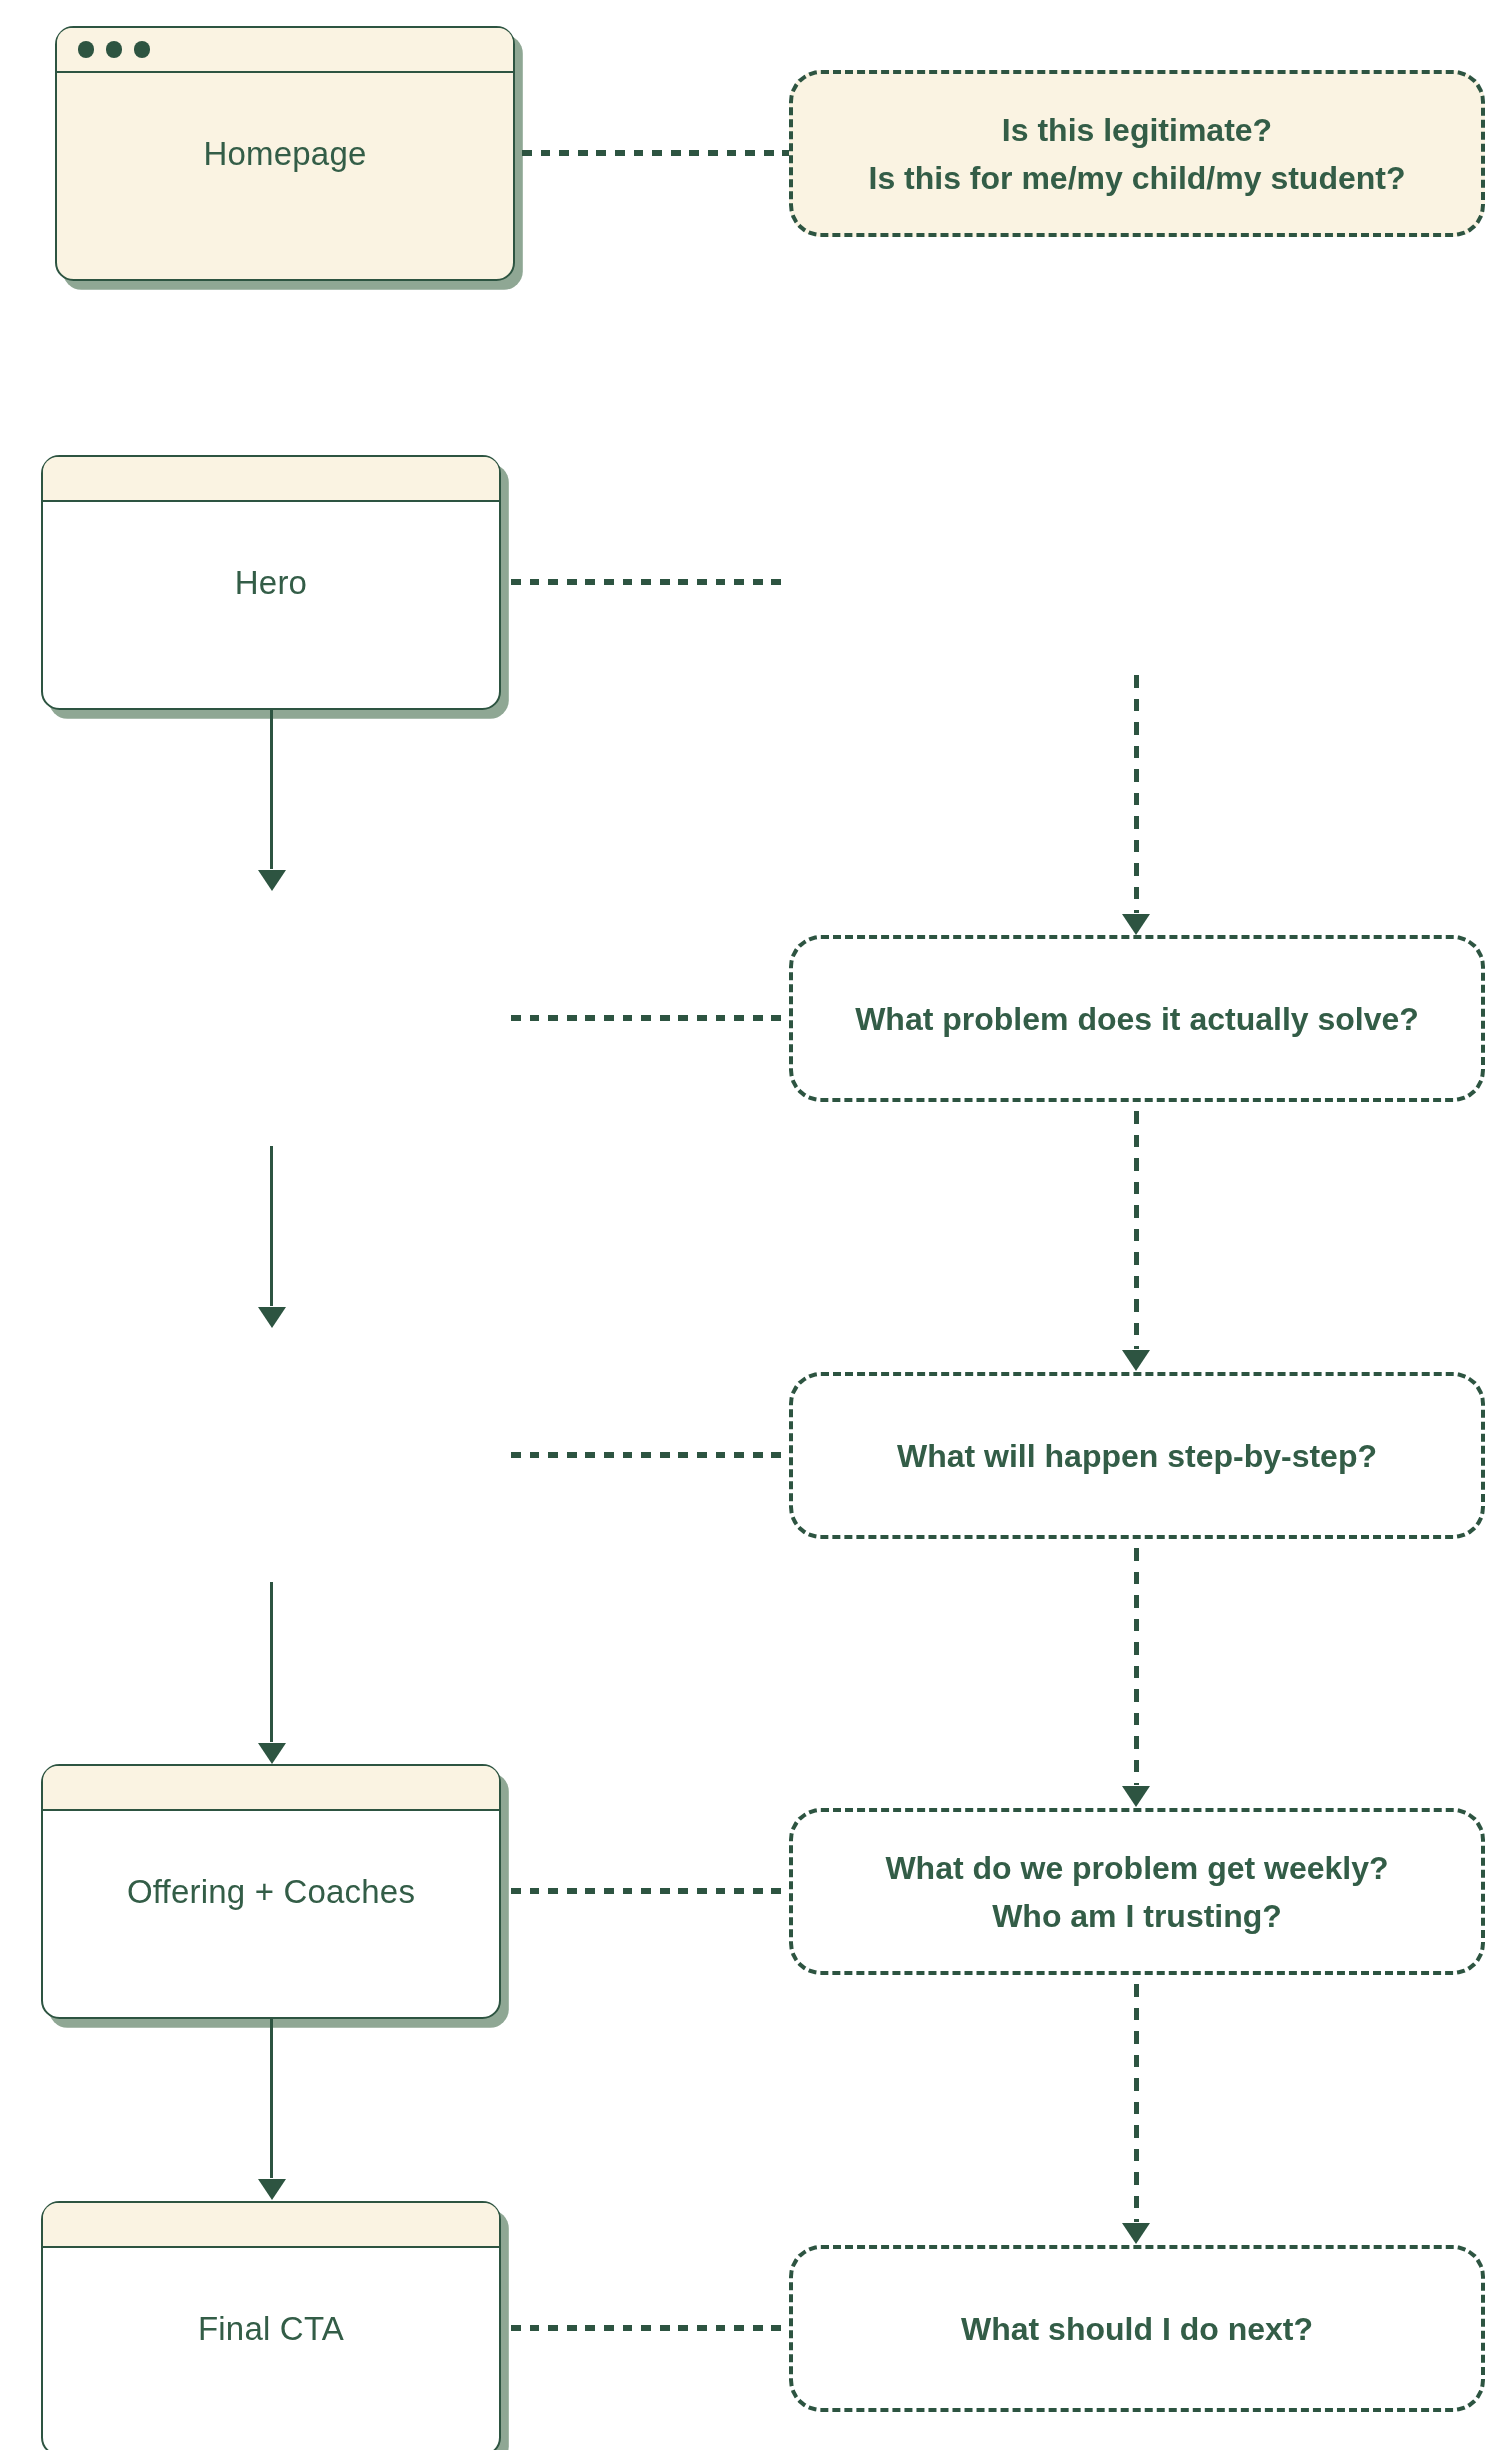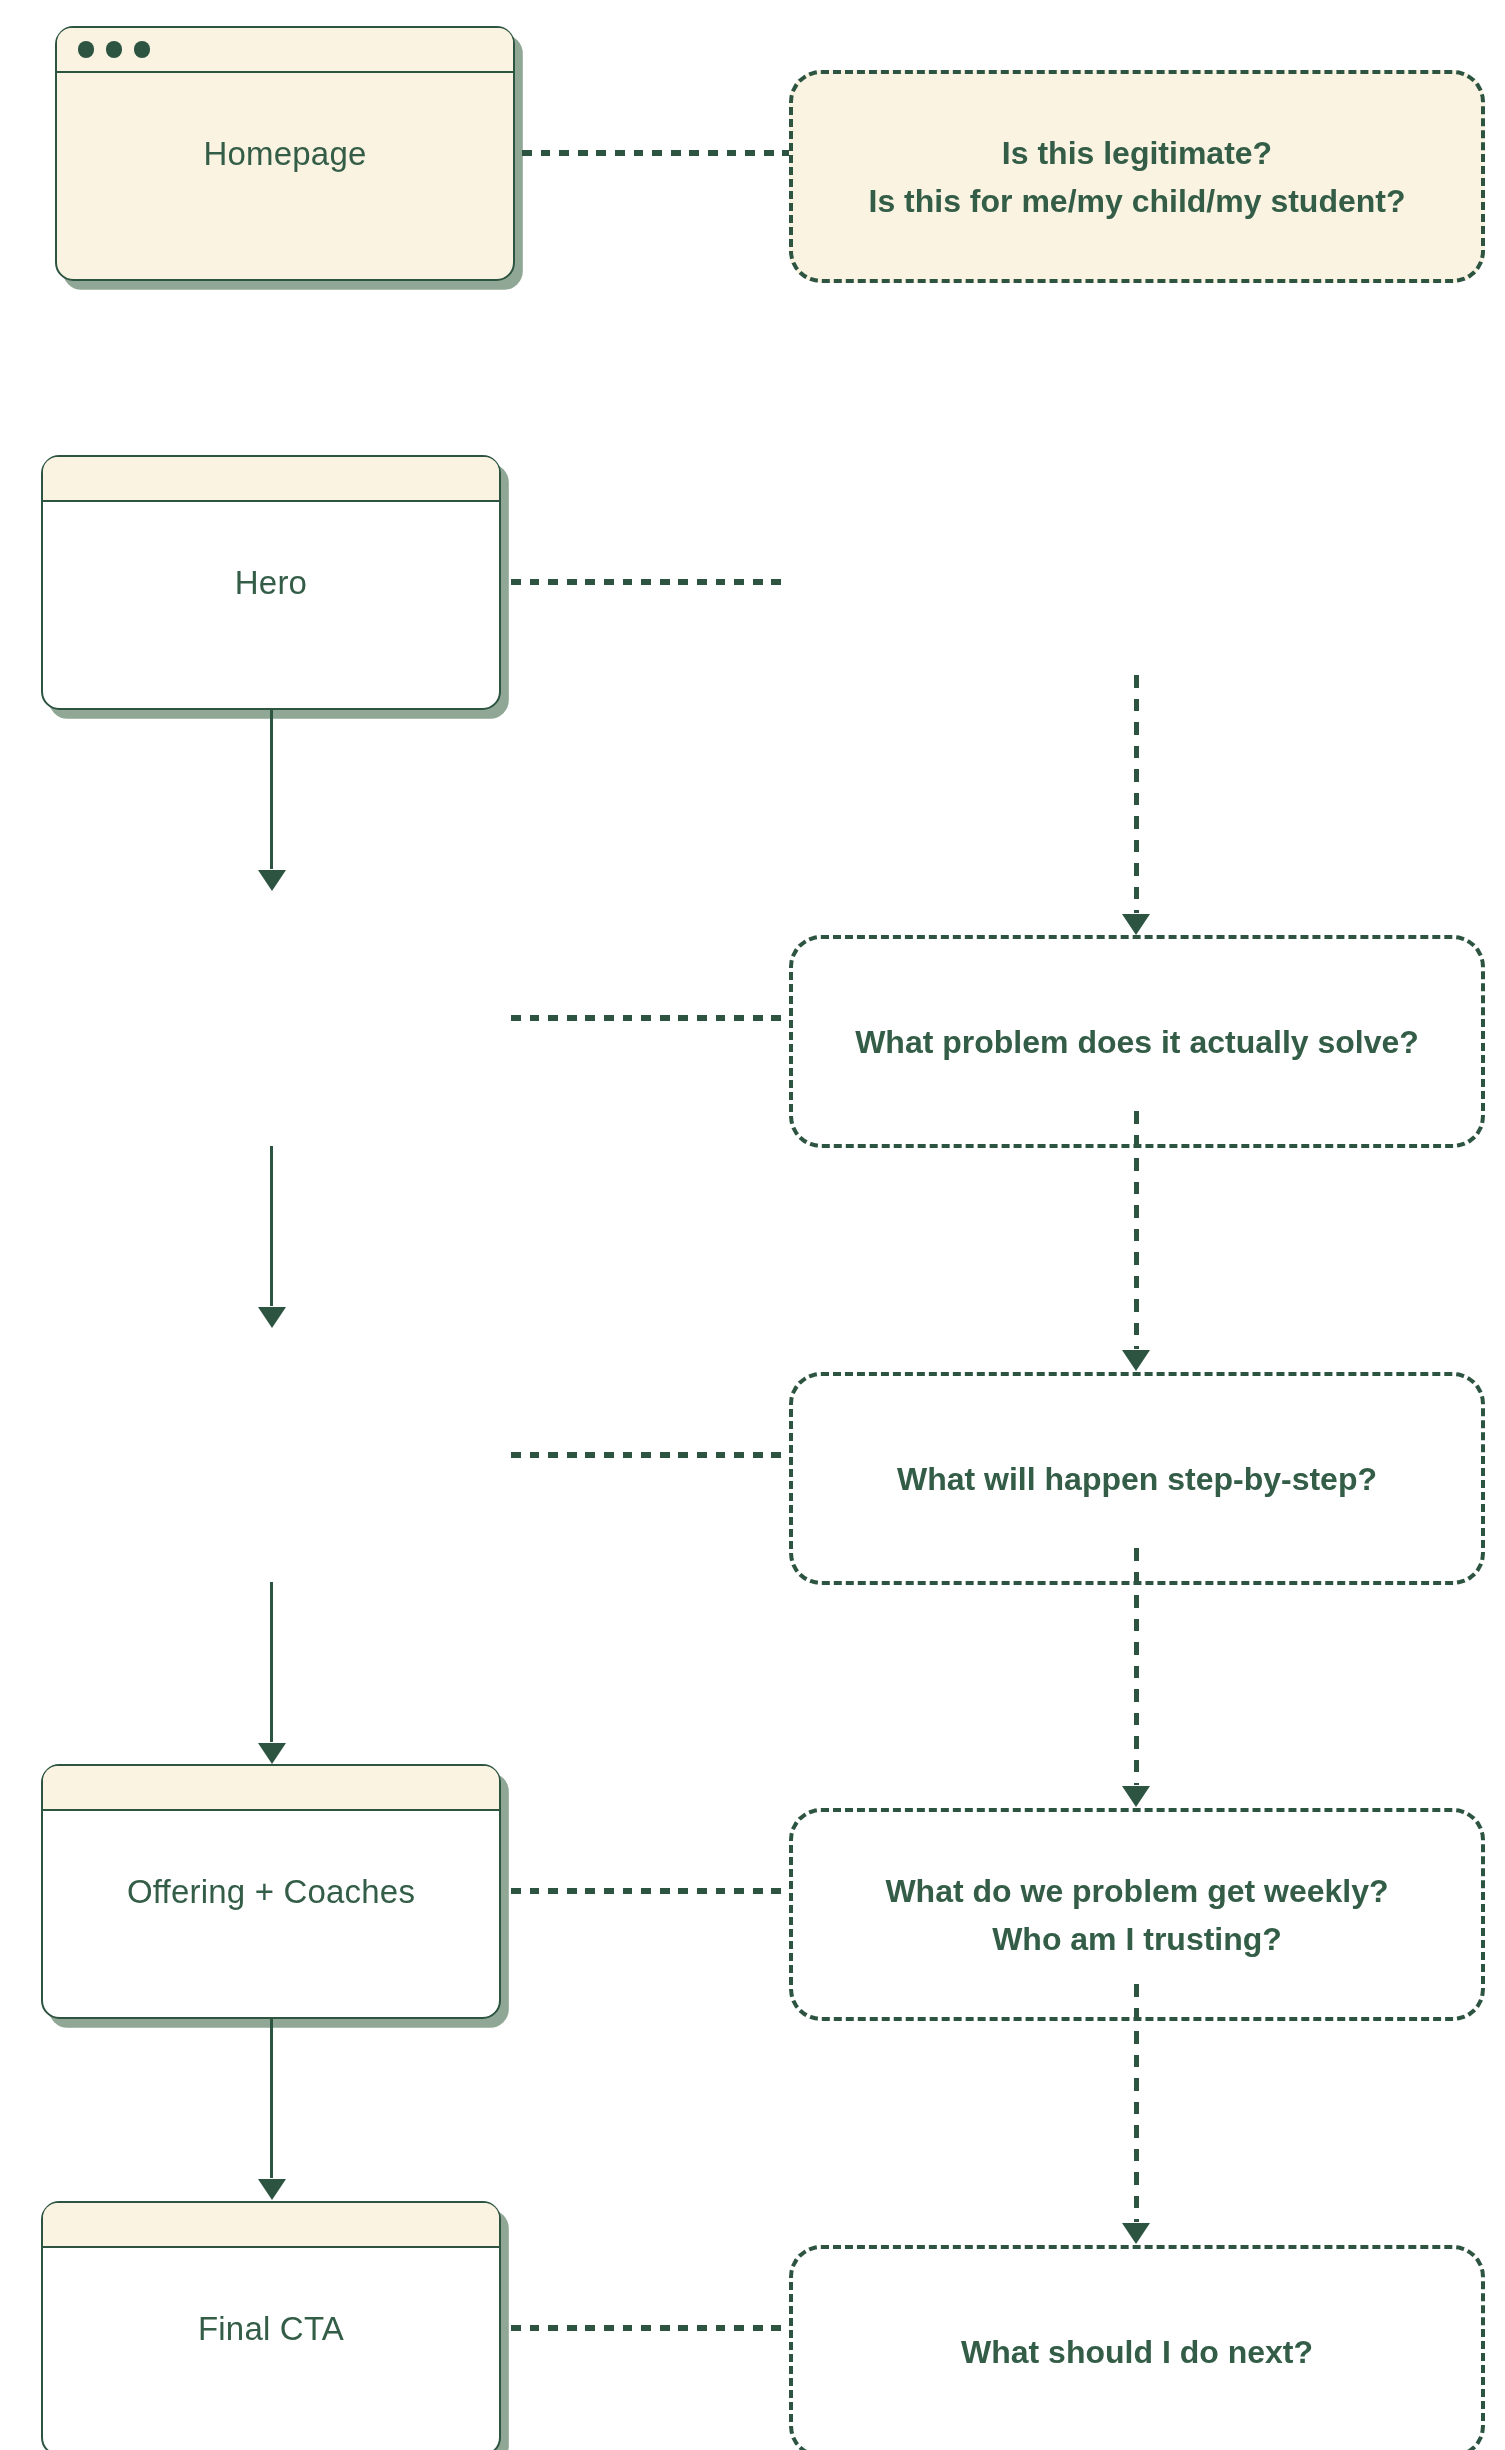--- a/index.html
+++ b/index.html
@@ -37,21 +37,21 @@
     display:flex;align-items:center;gap:11.3px;padding-left:20.6px;
   }
   .dot{width:16.7px;height:16.7px;border-radius:50%;background:var(--green);}
   .box-label{
     position:absolute;inset:0;display:flex;align-items:center;justify-content:center;
     font-size:33px;color:var(--text);letter-spacing:0.2px;
   }
 
   
   .bubble{
-    position:absolute;left:789px;width:696px;height:213px;
+    position:absolute;left:789px;width:696px;height:167px;
     top:calc(var(--cy) - 83px);
     background:#ffffff;border:4.9px dashed var(--green);border-radius:32px;
     display:flex;flex-direction:column;align-items:center;justify-content:center;
     text-align:center;font-weight:bold;font-size:32px;line-height:1.5;color:var(--text);
   }
   .bubble.cream{background:var(--cream);}
 
   
   .hc{
     position:absolute;height:6.4px;top:calc(var(--cy) - 3.4px);

